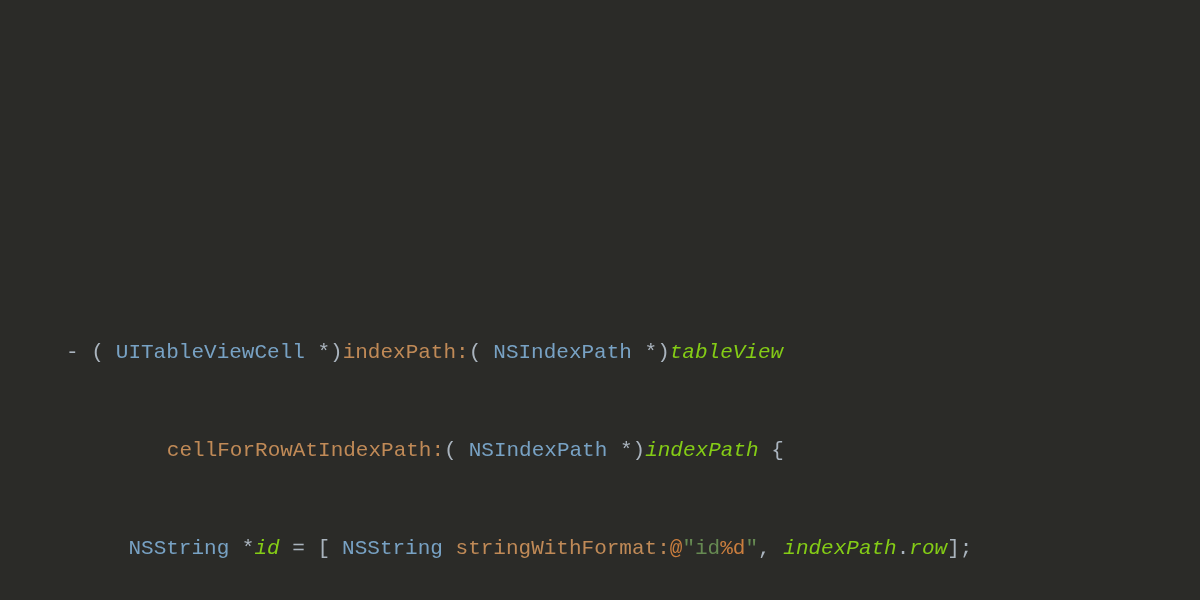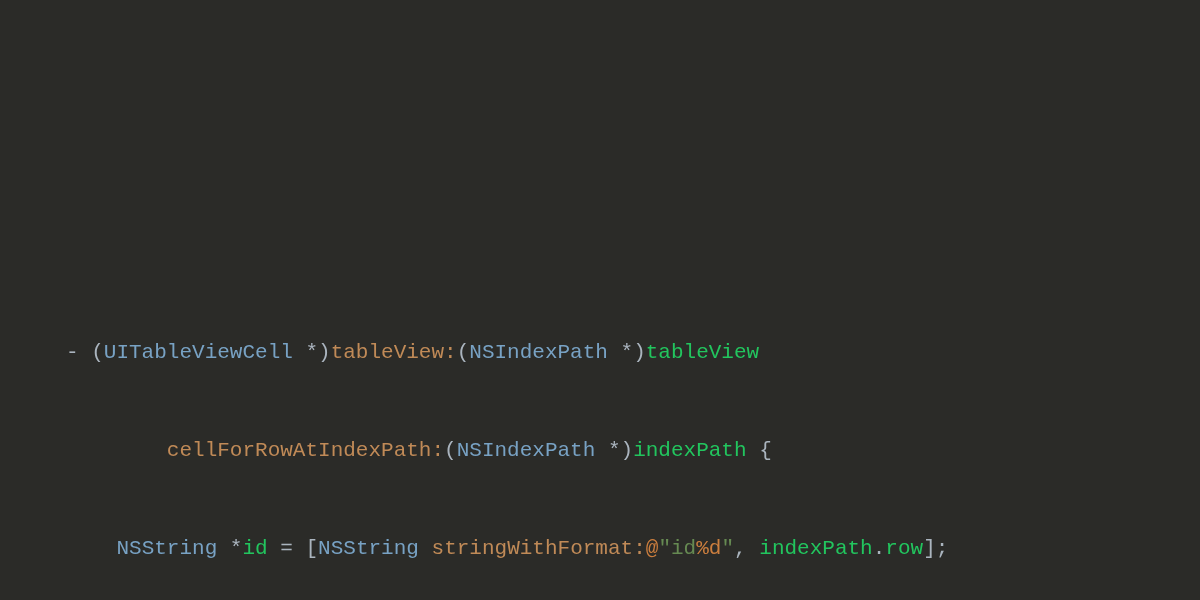--- a/index.html
+++ b/index.html
@@ -8,35 +8,35 @@
     background: #2b2b28;
     font-family: "SF Mono", "Menlo", "Consolas", "Liberation Mono", monospace;
     font-size: 21px;
     line-height: 1.55;
     color: #a9b7c6;
     white-space: pre;
     padding-top: 142px;
   }
   .line { padding-left: 66px; height: 33px; }
   .op    { color: #aab4be; }          
-  .type  { color: #78a2c4; }          
+  .type  { color: #78a2c4; margin-left: 12px; }          
   .msg   { color: #c08a57; }          
-  .ident { color: #22c55e; } 
+  .ident { color: #84cc16; font-style: italic; } 
   .at    { color: #cb7e3e; }          
   .str   { color: #668a52; }          
   .fmt   { color: #cb7e3e; }          
 </style>
 </head>
 <body>
 
 
 
 <div class="editor">
 
-<div class="line"><span class="op">- (</span><span class="type">UITableViewCell</span><span class="op"> *)</span><span class="msg">tableView:</span><span class="op">(</span><span class="type">NSIndexPath</span><span class="op"> *)</span><span class="ident">tableView</span></div>
+<div class="line"><span class="op">- (</span><span class="type">UITableViewCell</span><span class="op"> *)</span><span class="msg">indexPath:</span><span class="op">(</span><span class="type">NSIndexPath</span><span class="op"> *)</span><span class="ident">tableView</span></div>
 
 <div class="line"><span class="op">        </span><span class="msg">cellForRowAtIndexPath:</span><span class="op">(</span><span class="type">NSIndexPath</span><span class="op"> *)</span><span class="ident">indexPath</span><span class="op"> {</span></div>
 
 <div class="line"><span class="op">    </span><span class="type">NSString</span><span class="op"> *</span><span class="ident">id</span><span class="op"> = [</span><span class="type">NSString</span><span class="op"> </span><span class="msg">stringWithFormat:</span><span class="at">@</span><span class="str">"</span><span class="str">id</span><span class="fmt">%d</span><span class="str">"</span><span class="op">, </span><span class="ident">indexPath</span><span class="op">.</span><span class="ident">row</span><span class="op">];</span></div>
 
 
 
 
 
 

